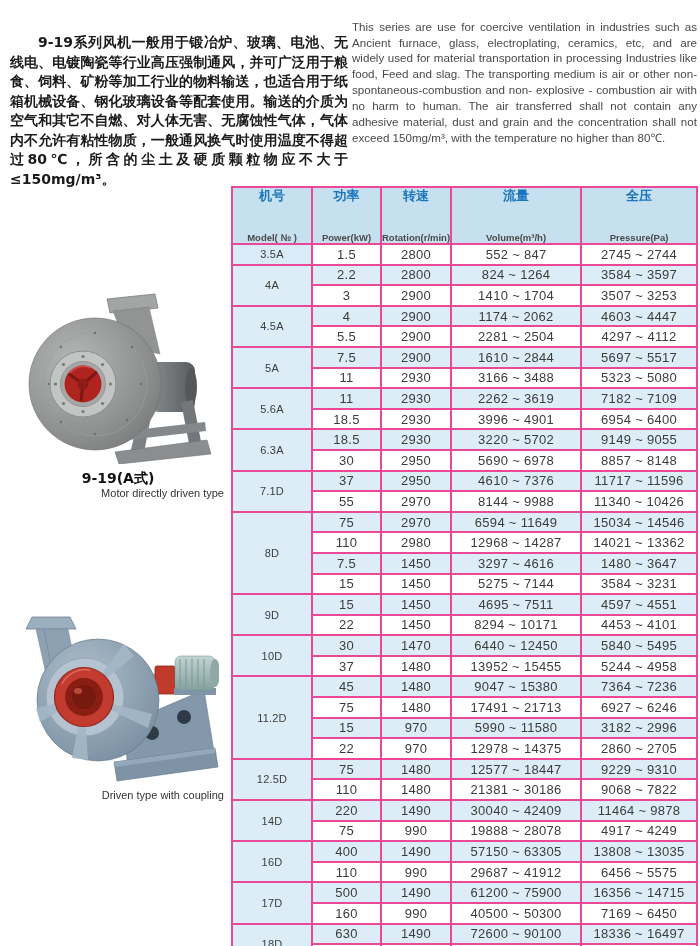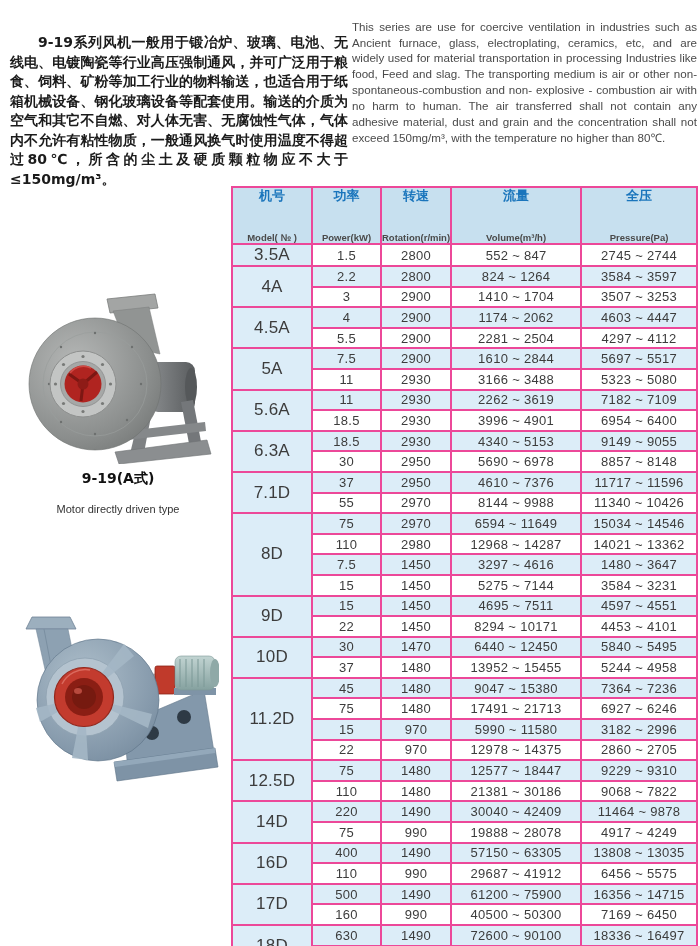--- a/index.html
+++ b/index.html
@@ -23,41 +23,41 @@
     color:#4a4a4a; text-align:justify;
   }
 
   
   .figure-a { position:absolute; left:12px; top:292px; width:212px; text-align:center; }
   .figure-d { position:absolute; left:6px;  top:614px; width:218px; text-align:center; }
   .fig-caption-zh {
     font-family:"DejaVu Sans", sans-serif;
     font-size:14px; font-weight:bold; color:#111; margin-top:2px; line-height:16px;
   }
-  .fig-caption-en { font-size:11px; color:#333; margin-top:17px; line-height:13px; }
+  .fig-caption-en { font-size:11px; color:#333; margin-top:1px; line-height:13px;text-align:right; }
 
   
   .spec-table {
     position:absolute; left:231px; top:186px;
     border-collapse:separate; border-spacing:2px;
     table-layout:fixed; background:#ec4899;
   }
   .spec-table th, .spec-table td { padding:0; text-align:center; vertical-align:middle; }
   .spec-table th { background:#c7e0ef; height:33px; }
   .th-zh {
     display:block; font-family:"DejaVu Sans", sans-serif;
     font-size:13px; font-weight:bold; color:#1a75bc; line-height:16px;
   }
   .th-en { display:block; font-size:9.5px; color:#4a4a4a; line-height:11px;margin-top:28px; }
   .spec-table td {
     height:18.6px; font-size:13px; color:#3c3c3c;
     background:#ffffff; letter-spacing:0.3px; white-space:nowrap;
   }
   .spec-table tr.alt td { background:#dcedf8; }
-  .spec-table td.model { background:#d9ebf7; font-size:17px; letter-spacing:0.2px; }
+  .spec-table td.model { background:#d9ebf7; font-size:11px; letter-spacing:0.2px; }
 </style>
 </head>
 <body>
 
 <div class="page">
 
   <p class="intro-zh">9-19系列风机一般用于锻冶炉、玻璃、电池、无线电、电镀陶瓷等行业高压强制通风，并可广泛用于粮食、饲料、矿粉等加工行业的物料输送，也适合用于纸箱机械设备、钢化玻璃设备等配套使用。输送的介质为空气和其它不自燃、对人体无害、无腐蚀性气体，气体内不允许有粘性物质，一般通风换气时使用温度不得超过80℃，所含的尘土及硬质颗粒物应不大于≤150mg/m³。</p>
   <p class="intro-en">This series are use for coercive ventilation in industries such as Ancient furnace, glass, electroplating, ceramics, etc, and are widely used for material transportation in processing Industries like food, Feed and slag. The transporting medium is air or other non-spontaneous-combustion and non- explosive - combustion air with no harm to human. The air transferred shall not contain any adhesive material, dust and grain and the concentration shall not exceed 150mg/m³, with the temperature no higher than 80℃.</p>
 
   <div class="figure-a">
@@ -157,20 +157,21 @@
       <polygon points="72,83 140,100 136,114" fill="#a4b7c5" opacity="0.9"></polygon>
       <polygon points="72,83 60,144 76,146" fill="#a4b7c5" opacity="0.9"></polygon>
       <polygon points="72,83 24,94 28,108" fill="#a4b7c5" opacity="0.9"></polygon>
 
       <circle cx="72" cy="83" r="29.5" fill="#c33b2e" stroke="#93271c" stroke-width="1.2"></circle>
       <circle cx="72" cy="83" r="19" fill="#8a1e14"></circle>
       <circle cx="72" cy="83" r="12" fill="#761a10"></circle>
       <ellipse cx="66" cy="77" rx="4" ry="3" fill="#c9564a" opacity="0.8"></ellipse>
       <path d="M50,70 A26,26 0 0 1 78,56" stroke="#da6a5e" stroke-width="1.5" fill="none"></path>
     </svg>
+    <div class="fig-caption-en">Driven type with coupling</div>
   </div>
 
   <table class="spec-table">
     <colgroup>
       <col style="width:78px">
         <col style="width:67px">
         <col style="width:67px">
         <col style="width:128px">
         <col style="width:114px">
     </colgroup>
@@ -255,21 +256,21 @@
         <tr class="plain">
           <td>18.5</td>
           <td>2930</td>
           <td>3996 ~ 4901</td>
           <td>6954 ~ 6400</td>
         </tr>
         <tr class="alt">
           <td class="model" rowspan="2">6.3A</td>
           <td>18.5</td>
           <td>2930</td>
-          <td>4340 ~ 5153</td>
+          <td>3220 ~ 5702</td>
           <td>9149 ~ 9055</td>
         </tr>
         <tr class="plain">
           <td>30</td>
           <td>2950</td>
           <td>5690 ~ 6978</td>
           <td>8857 ~ 8148</td>
         </tr>
         <tr class="alt">
           <td class="model" rowspan="2">7.1D</td>

